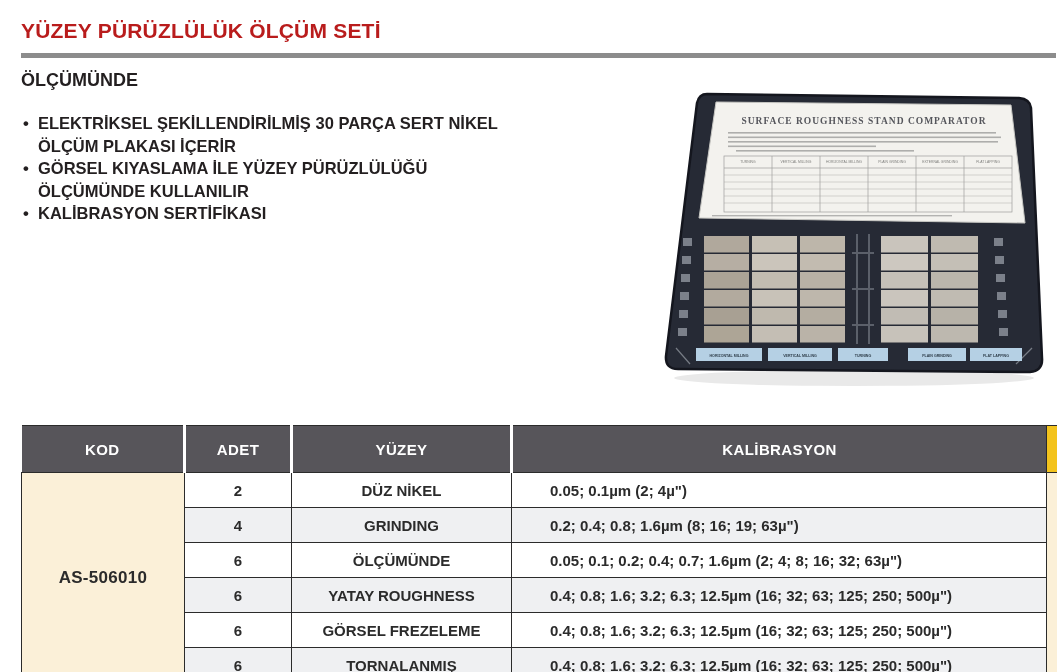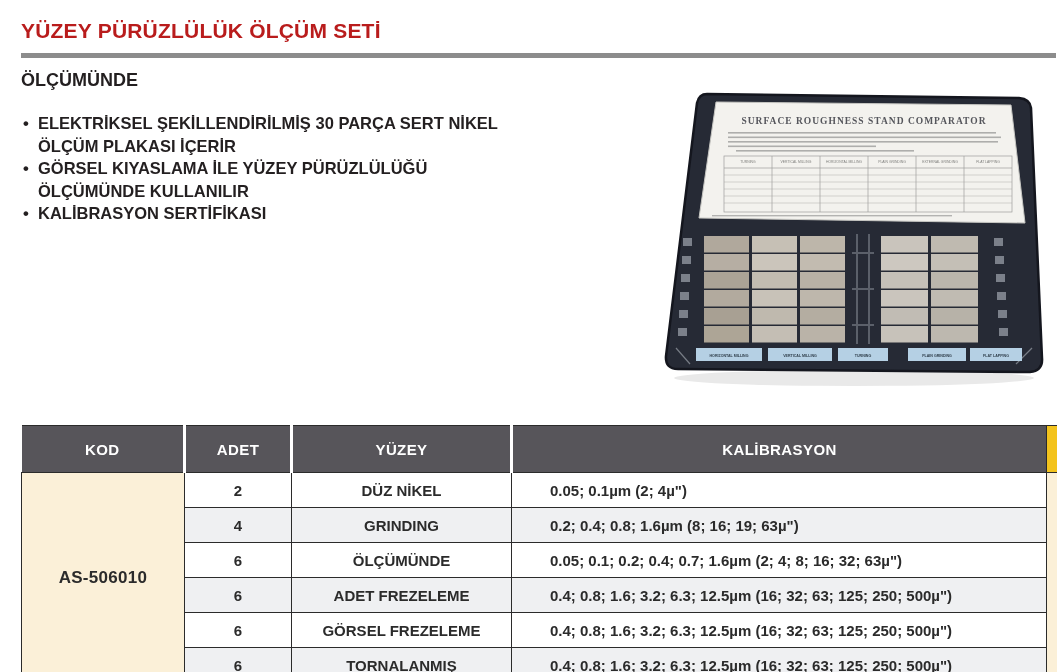--- a/index.html
+++ b/index.html
@@ -236,21 +236,21 @@
         <td>GRINDING</td>
         <td class="pur">0.2; 0.4; 0.8; 1.6µm (8; 16; 19; 63µ")</td>
       </tr>
       <tr class="row-odd">
         <td>6</td>
         <td>ÖLÇÜMÜNDE</td>
         <td class="pur">0.05; 0.1; 0.2; 0.4; 0.7; 1.6µm (2; 4; 8; 16; 32; 63µ")</td>
       </tr>
       <tr class="row-even">
         <td>6</td>
-        <td>ADET FREZELEME</td>
+        <td>YATAY ROUGHNESS</td>
         <td class="pur">0.4; 0.8; 1.6; 3.2; 6.3; 12.5µm (16; 32; 63; 125; 250; 500µ")</td>
       </tr>
       <tr class="row-odd">
         <td>6</td>
         <td>GÖRSEL FREZELEME</td>
         <td class="pur">0.4; 0.8; 1.6; 3.2; 6.3; 12.5µm (16; 32; 63; 125; 250; 500µ")</td>
       </tr>
       <tr class="row-even">
         <td>6</td>
         <td>TORNALANMIŞ</td>

